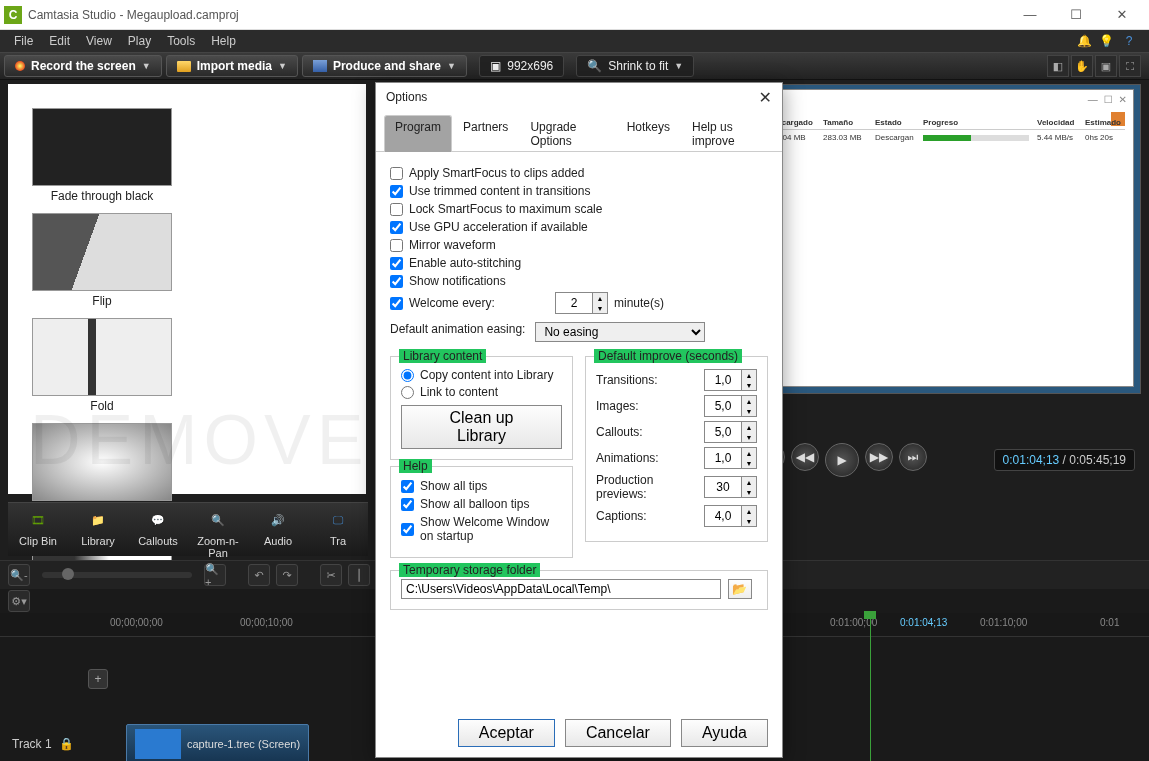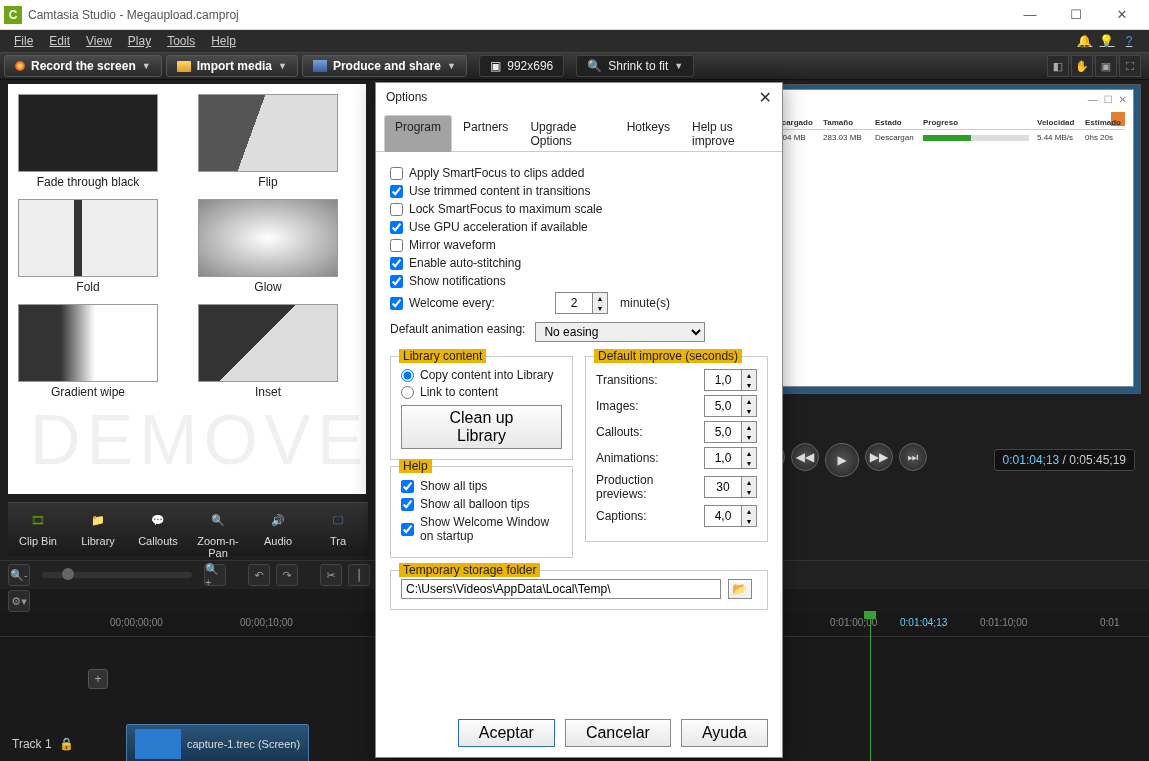--- a/index.html
+++ b/index.html
@@ -6,41 +6,41 @@
 body { background: #f0f0f0; width: 1149px; height: 761px; overflow: hidden; position: relative; font-size: 12px; }
 
 
 .titlebar { height: 30px; background: #fff; display: flex; align-items: center; padding: 0 4px; border-bottom: 1px solid #ddd; }
 .app-icon { width: 18px; height: 18px; background: #6ca617; display: inline-flex; align-items: center; justify-content: center; color: #fff; font-weight: bold; font-size: 12px; margin-right: 6px; }
 .title-text { color: #555; font-size: 12px; flex: 1; }
 .win-controls { display: flex; }
 .win-btn { width: 46px; height: 30px; display: flex; align-items: center; justify-content: center; color: #555; font-size: 13px; }
 
 
-.menubar { height: 22px; background: #2b2b2b; display: flex; align-items: center; padding: 0 6px; color: #ccc; text-decoration: underline; }
+.menubar { height: 22px; background: #2b2b2b; display: flex; align-items: center; padding: 0 6px; color: #ccc; }
 .menu-item { padding: 2px 8px; cursor: default; }
 .menubar-right { margin-left: auto; display: flex; gap: 6px; padding-right: 6px; }
 .mb-icon { width: 16px; height: 16px; display:flex;align-items:center;justify-content:center;}
 
 
 .action-toolbar { height: 28px; background: linear-gradient(#3a3a3a,#222); display: flex; align-items: center; padding: 0 4px; gap: 4px; border-top:1px solid #444; border-bottom:1px solid #111; }
 .action-btn { height: 22px; padding: 0 10px; background: linear-gradient(#4a4a4a,#2a2a2a); border:1px solid #555; border-radius:3px; color:#fff; display:flex; align-items:center; gap:6px; font-size:12px; font-weight:bold; }
 .rec-dot { width:10px; height:10px; background:radial-gradient(#ff6,#d00); border-radius:50%; }
 .folder-ico { width:14px;height:11px;background:linear-gradient(#ffd76a,#e0a020);border-radius:1px;}
 .share-ico { width:14px;height:12px;background:linear-gradient(#7aa0d8,#3560a8); }
 .dd-arrow { font-size:9px; color:#ccc;}
 .dim-display { height:22px;padding:0 10px;background:#222;border:1px solid #444;border-radius:3px;color:#eee;display:flex;align-items:center;gap:6px;margin-left:8px;}
 .right-tools { margin-left:auto; display:flex; gap:2px; padding-right:4px;}
 .tool-icon { width:22px;height:22px;border:1px solid #444;background:#2a2a2a;display:flex;align-items:center;justify-content:center;color:#aaa;font-size:11px;}
 
 
 .main-area { position:relative; height: 681px; background:#1e1e1e; }
 
 
-.trans-panel { position:absolute; left:8px; top:4px; width:358px; height:410px; background:#fff; padding:10px; }
+.trans-panel { position:absolute; left:8px; top:4px; width:358px; height:410px; background:#fff; padding:24px; }
 .trans-grid { display:flex; flex-wrap:wrap; gap:10px 40px; }
 .trans-item { width:140px; text-align:center; }
 .trans-thumb { width:140px; height:78px; background:linear-gradient(90deg,#444 0%, #444 35%, #eee 35%, #eee 100%); border:1px solid #999; margin-bottom:3px; position:relative; }
 .trans-label { font-size:12px; color:#222; }
 
 
 .asset-tabs { position:absolute; left:8px; top:422px; width:360px; height:54px; background:linear-gradient(#333,#1a1a1a); display:flex; border-top:1px solid #444;}
 .asset-tab { width:60px; text-align:center; color:#ddd; font-size:11px; padding-top:4px;}
 .asset-tab .ico { width:32px;height:26px;margin:0 auto 2px; display:flex;align-items:center;justify-content:center;}
 
@@ -89,21 +89,21 @@
 .chk-row input[type=checkbox]{width:13px;height:13px;}
 .spin-row { display:flex; align-items:center; gap:6px; margin:4px 0;}
 .spin { display:inline-flex; border:1px solid #888;}
 .spin input { width:36px; border:none; text-align:center; font-size:12px; padding:2px;}
 .spin-btns { display:flex; flex-direction:column;}
 .spin-btns button { width:15px;height:10px;font-size:7px;line-height:7px;border:none;border-left:1px solid #888;background:#eee;}
 .row-label { width:140px;}
 .easing-row { display:flex; gap:10px; margin:8px 0;}
 select.easing { width:170px; border:1px solid #888; padding:1px 4px; font-size:12px;}
 .fieldset { border:1px solid #ccc; padding:8px 10px 10px; margin:6px 0; position:relative;}
-.fieldset .legend { position:absolute; top:-8px; left:8px; background:#eab308; padding:0 4px; font-size:12px;text-align:center;}
+.fieldset .legend { position:absolute; top:-8px; left:8px; background:#22c55e; padding:0 4px; font-size:12px;text-align:center;}
 .two-col { display:flex; gap:12px;}
 .col { flex:1;}
 .radio-row { display:flex; align-items:center; gap:6px; margin:3px 0;}
 .btn { padding:3px 16px; border:1px solid #888; background:linear-gradient(#fdfdfd,#e8e8e8); font-size:16px;}
 .cleanup-btn { display:block; margin:6px auto 0; padding:3px 24px;}
 .dur-row { display:flex; align-items:center; justify-content:space-between; margin:4px 0;}
 .temp-input { width:320px; border:1px solid #888; padding:2px 4px; font-size:12px;}
 .folder-btn { width:24px;height:20px; display:inline-flex;align-items:center;justify-content:center; margin-left:4px; border:1px solid #888;background:linear-gradient(#fdfdfd,#eee);}
 .modal-footer { position:absolute; bottom:10px; right:14px; display:flex; gap:10px;}
 .modal-footer .btn { padding:4px 20px;}
@@ -356,21 +356,21 @@
       <div class="spin-row">
         <input type="checkbox" checked="" style="">
         <span class="row-label">Welcome every:</span>
         <div class="spin">
             <input value="2" style="">
             <div class="spin-btns">
               <button>▲</button>
               <button>▼</button>
             </div>
           </div>
-        <span style="margin-left:6px">minute(s)</span>
+        <span style="">minute(s)</span>
       </div>
       <div class="easing-row">
         <span>Default animation easing:</span>
         <select class="easing"><option>No easing</option></select>
       </div>
 
       <div class="two-col">
         <div class="col">
           <div class="fieldset">
             <div class="legend">Library content</div>

